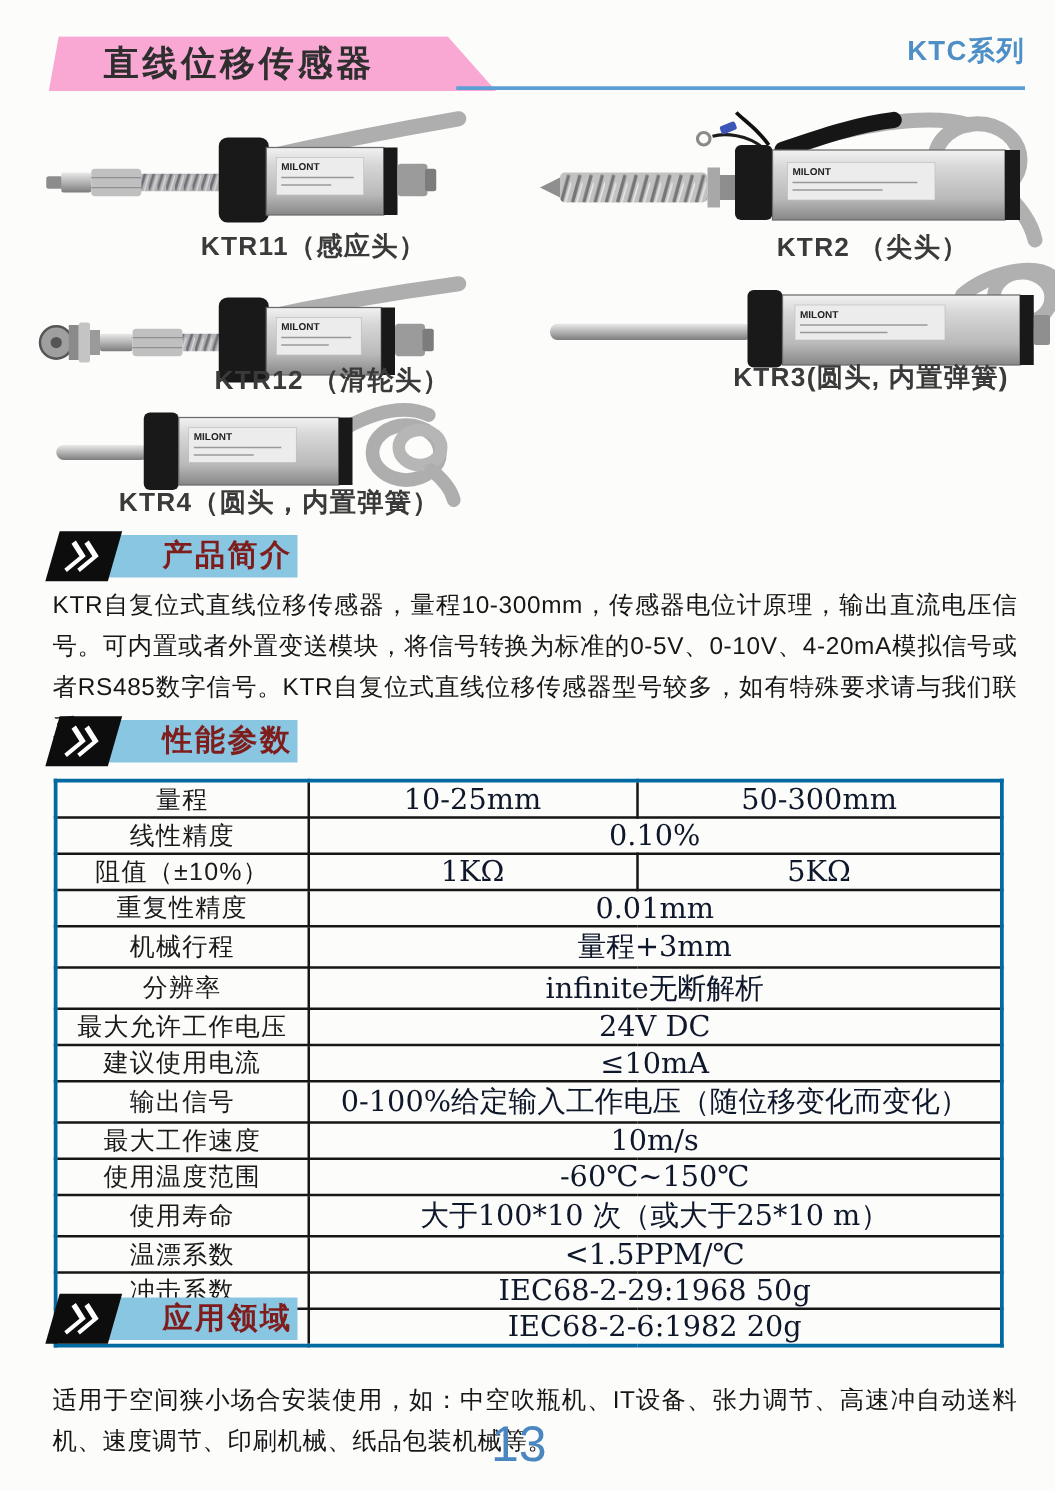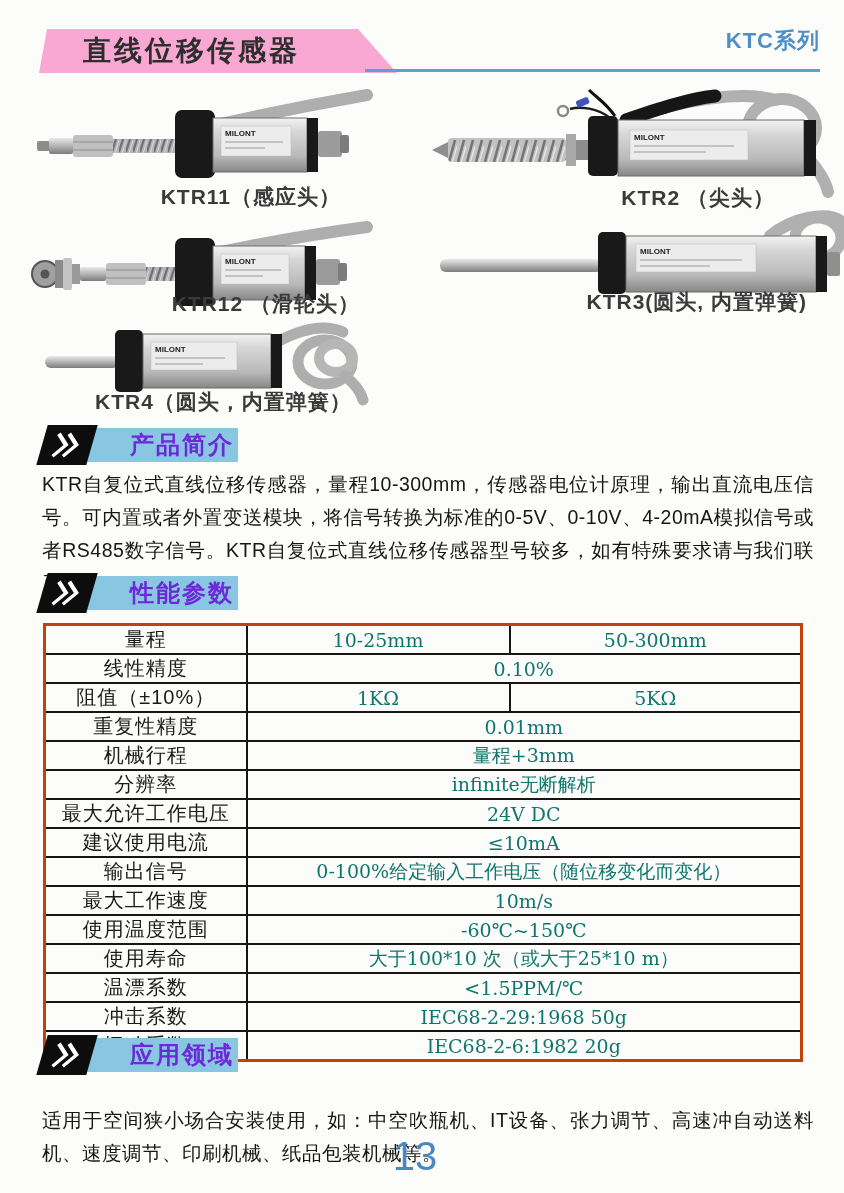--- a/index.html
+++ b/index.html
@@ -32,45 +32,45 @@
     position:absolute;text-align:right;
     font-size:21px;font-weight:bold;color:#3a3a3a;letter-spacing:1px;white-space:nowrap;
   }
   
   .sec-head{position:absolute;left:42px;width:210px;height:34px;}
   .sec-blue{
     position:absolute;left:30px;top:0;width:166px;height:34px;background:#89c6e1;z-index:1;
   }
   .sec-blue span{
     display:block;line-height:34px;padding-left:58px;
-    font-size:24px;font-weight:bold;color:#6d28d9;letter-spacing:2px;white-space:nowrap;
+    font-size:24px;font-weight:bold;color:#7f1d1d;letter-spacing:2px;white-space:nowrap;
   }
   .sec-black{
     position:absolute;left:0;top:-3px;width:50px;height:40px;background:#0d0d0d;
     transform:skewX(-16deg);z-index:2;
     display:flex;align-items:center;justify-content:center;
   }
   
   .para{
     position:absolute;left:42px;width:772px;
     font-size:19.5px;line-height:33px;color:#161616;
     text-align:justify;letter-spacing:0.5px;
   }
   
   table.spec{
     position:absolute;left:43px;top:623px;width:757px;
     border-collapse:collapse;table-layout:fixed;
-    border:3px solid #c2410c;
+    border:3px solid #0369a1;
   }
   table.spec td{
     border:2px solid #161616;height:25.3px;padding:0 2px;
     text-align:center;vertical-align:middle;white-space:nowrap;overflow:hidden;
   }
   td.lbl{font-size:20px;color:#1a1a1a;letter-spacing:1px;}
-  td.val{font-family:"DejaVu Serif", serif;font-size:19px;color:#0f766e;}
+  td.val{font-family:"DejaVu Serif", serif;font-size:23px;color:#0f172a;}
   
   .page-num{
     position:absolute;left:375px;top:1134px;width:80px;text-align:center;
     font-size:40px;color:#4a86c0;
   }
 </style>
 </head>
 <body>
 
 <div class="page">

